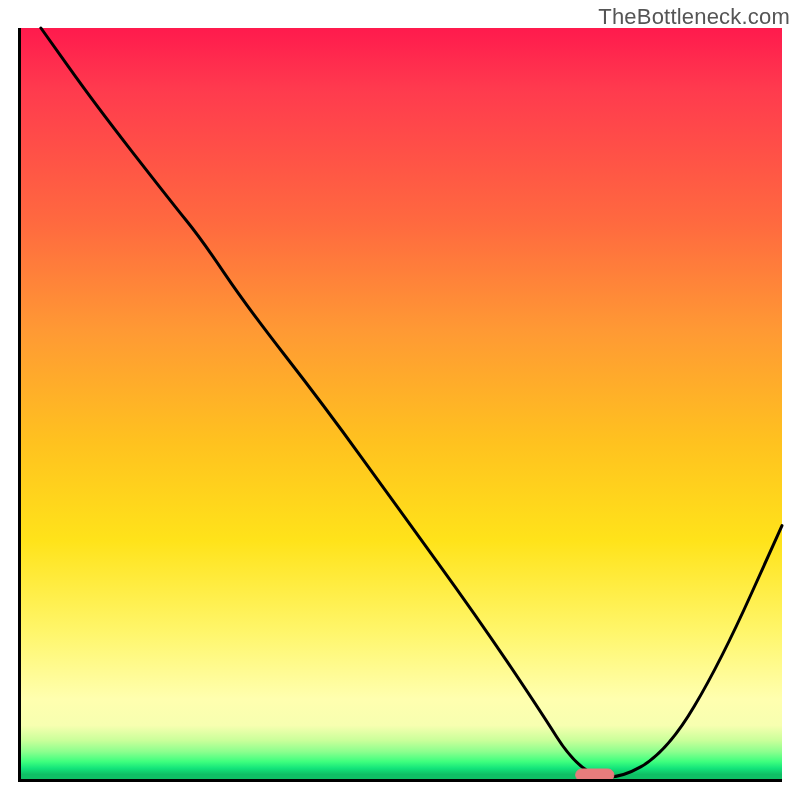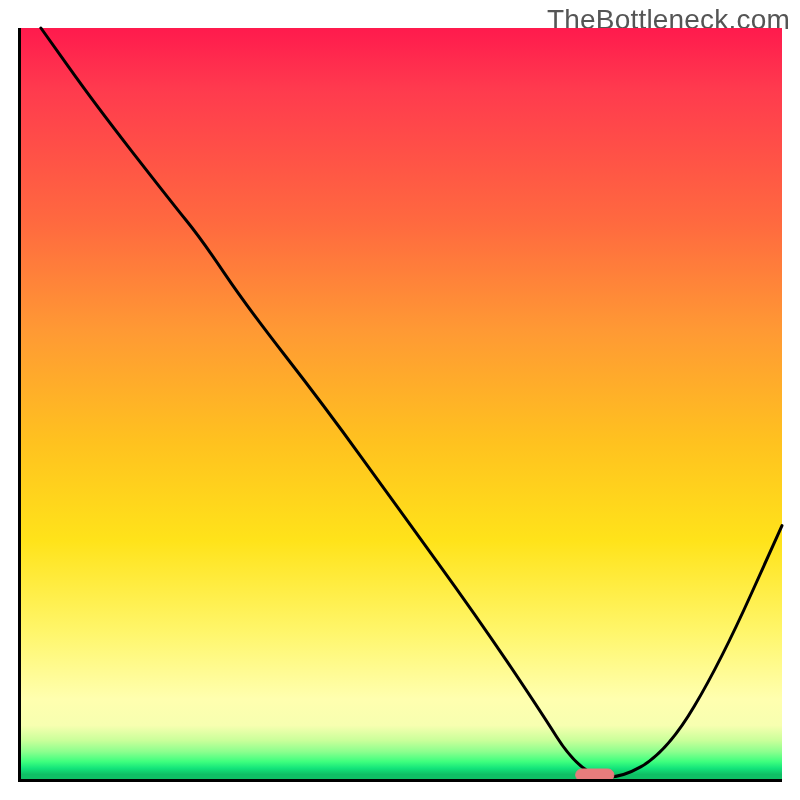--- a/index.html
+++ b/index.html
@@ -12,21 +12,21 @@
   }
   .frame {
     position: relative;
     width: 800px;
     height: 800px;
   }
   .watermark {
     position: absolute;
     top: 4px;
     right: 10px;
-    font-size: 28px;
+    font-size: 22px;
     color: #555;
     font-weight: 500;
     letter-spacing: 0.2px;
   }
   .plot-border {
     position: absolute;
     left: 18px;
     top: 28px;
     width: 764px;   
     height: 754px;  

